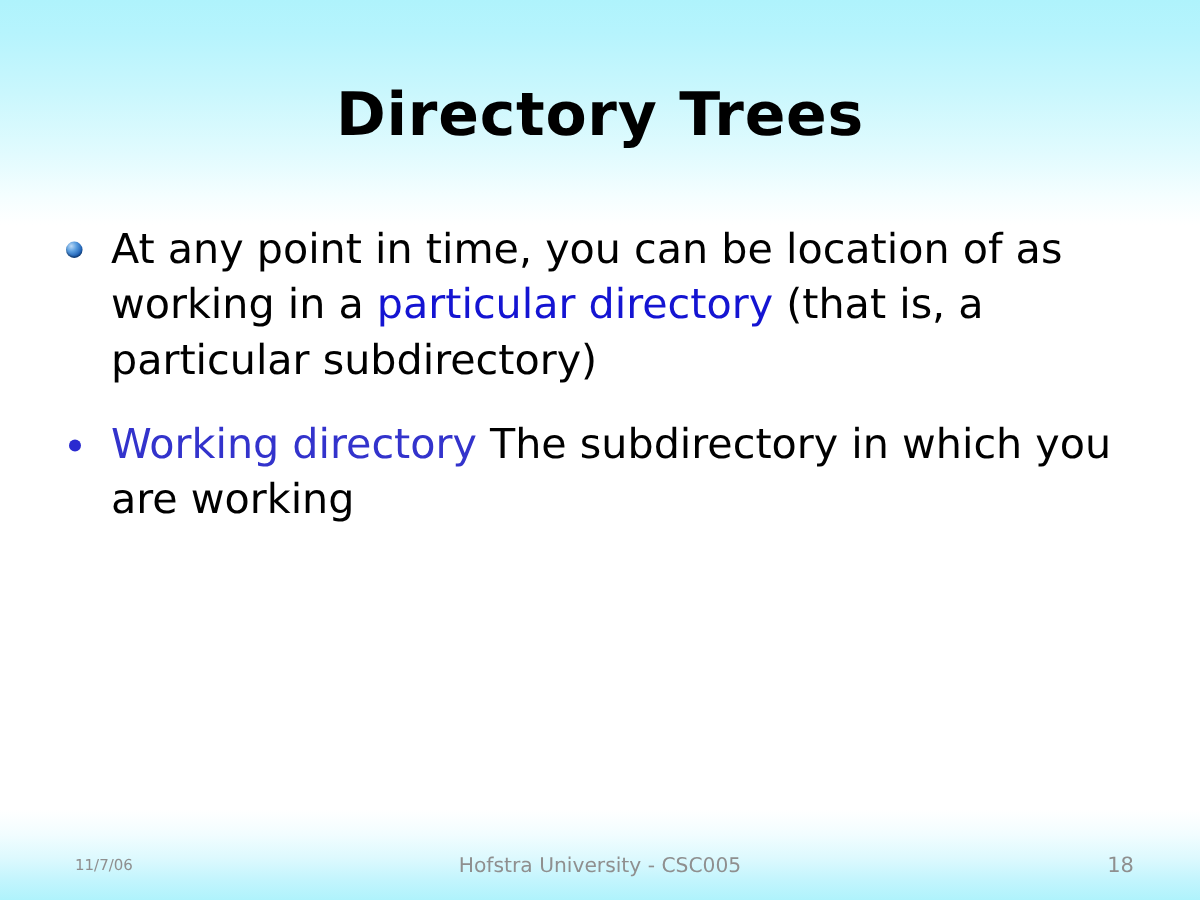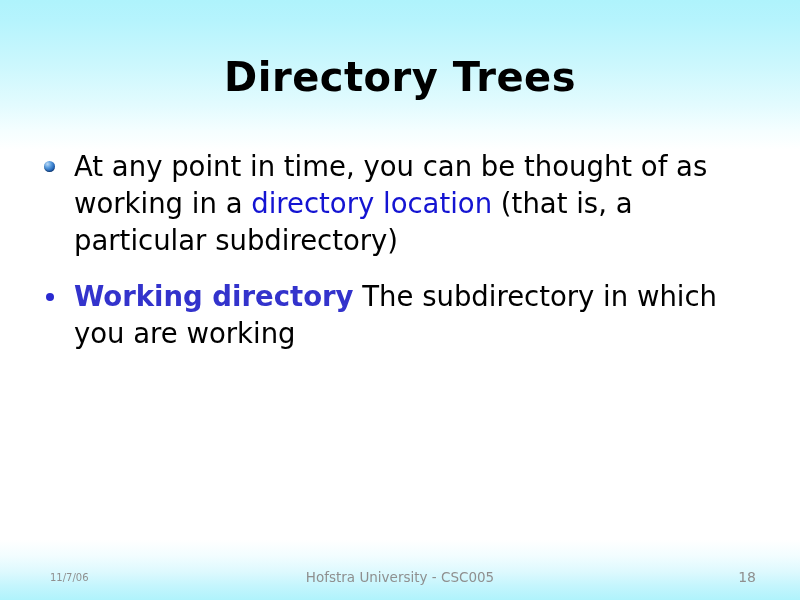--- a/index.html
+++ b/index.html
@@ -97,21 +97,21 @@
     border-radius: 50%;
     background: #2a2ad0;
   }
 
   .text-blue {
     color: #1414d2;
   }
 
   .text-blue-bold {
     color: #3333cc;
-    font-weight: bold;
+    font-weight: normal;
   }
 
   .text-black {
     color: #000000;
   }
 
   
   #footer {
     position: absolute;
     left: 0;
@@ -151,21 +151,21 @@
 <body>
 
 <div id="slide">
 
   <div id="title">Directory Trees</div>
 
   <div id="body">
 
     <div id="bullet-1" class="bullet-row">
       <span class="bullet-marker marker-sphere"></span>
-      <span class="bullet-text"><span class="text-black">At any point in time, you can be thought of as working in a </span><span class="text-blue">directory location</span><span class="text-black"> (that is, a particular subdirectory)</span></span>
+      <span class="bullet-text"><span class="text-black">At any point in time, you can be location of as working in a </span><span class="text-blue">particular directory</span><span class="text-black"> (that is, a particular subdirectory)</span></span>
     </div>
 
     <div id="bullet-2" class="bullet-row">
       <span class="bullet-marker marker-dot"></span>
       <span class="bullet-text"><span class="text-blue-bold">Working directory</span><span class="text-black">  The subdirectory in which you are working</span></span>
     </div>
 
   </div>
 
   <div id="footer">

